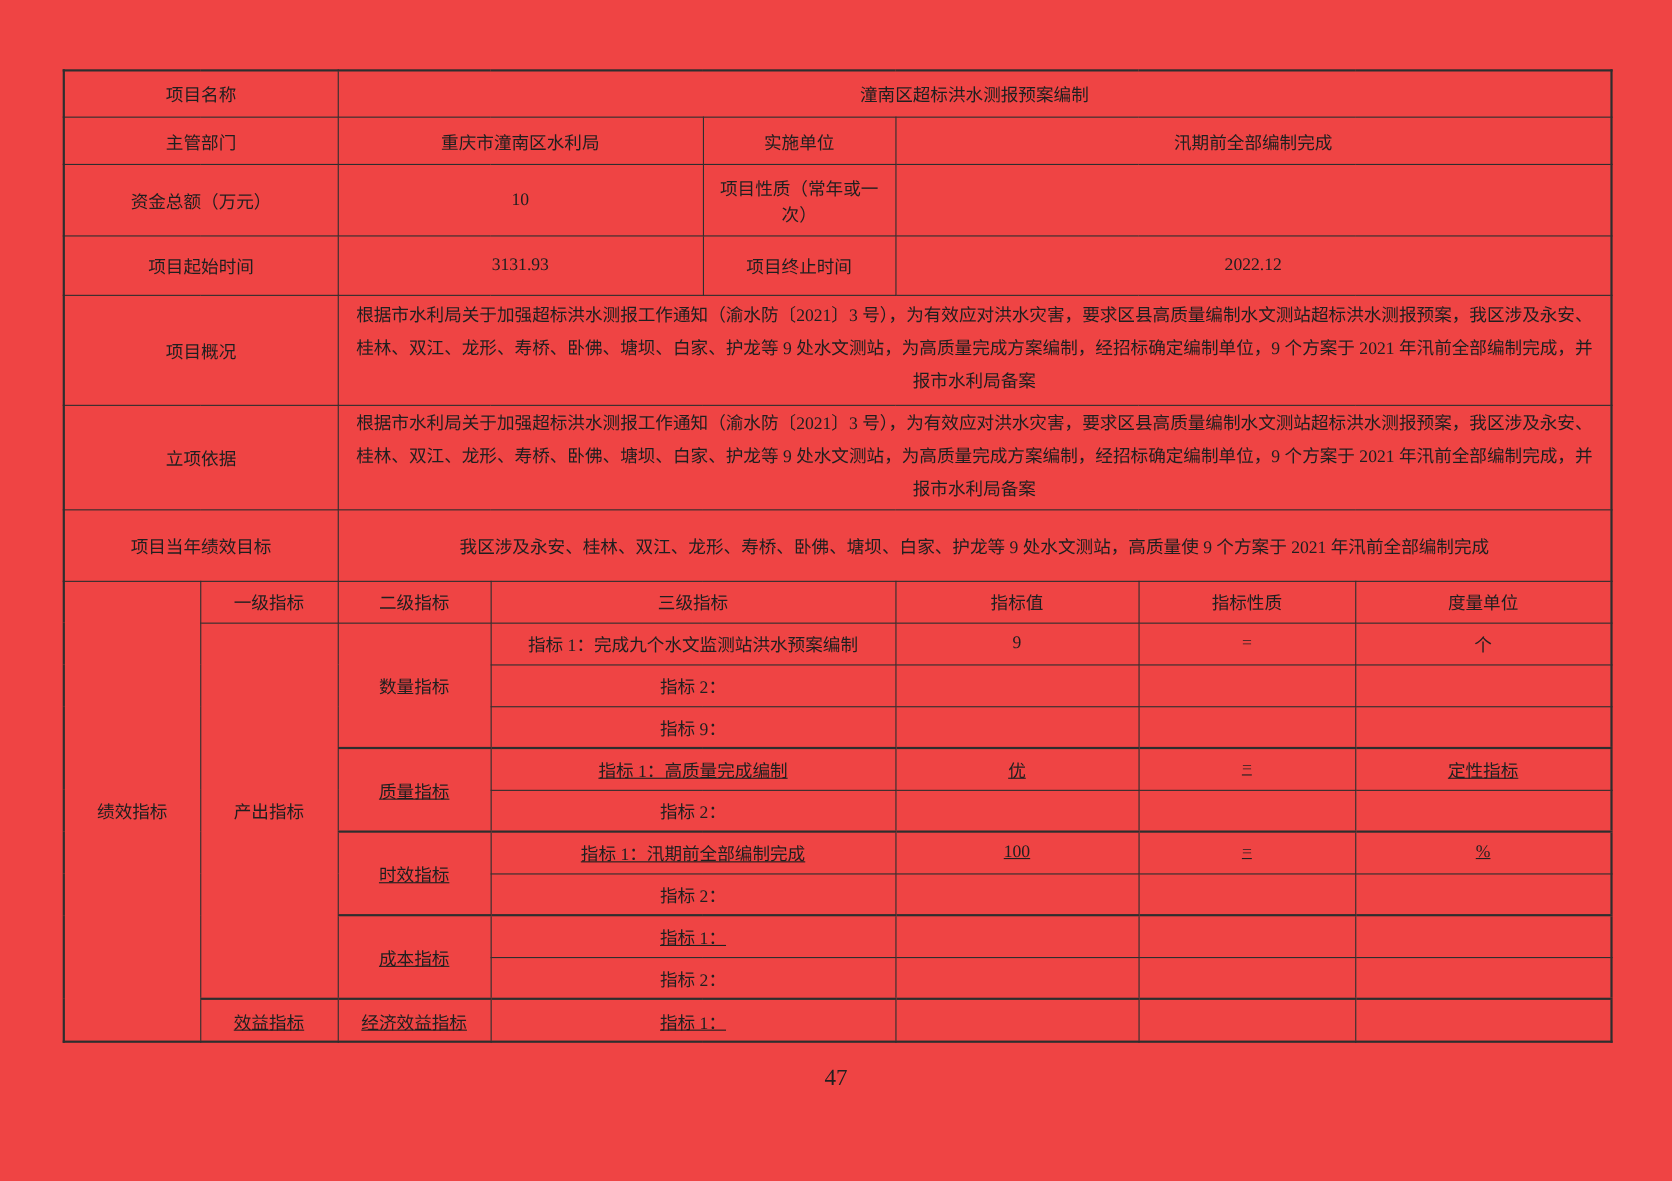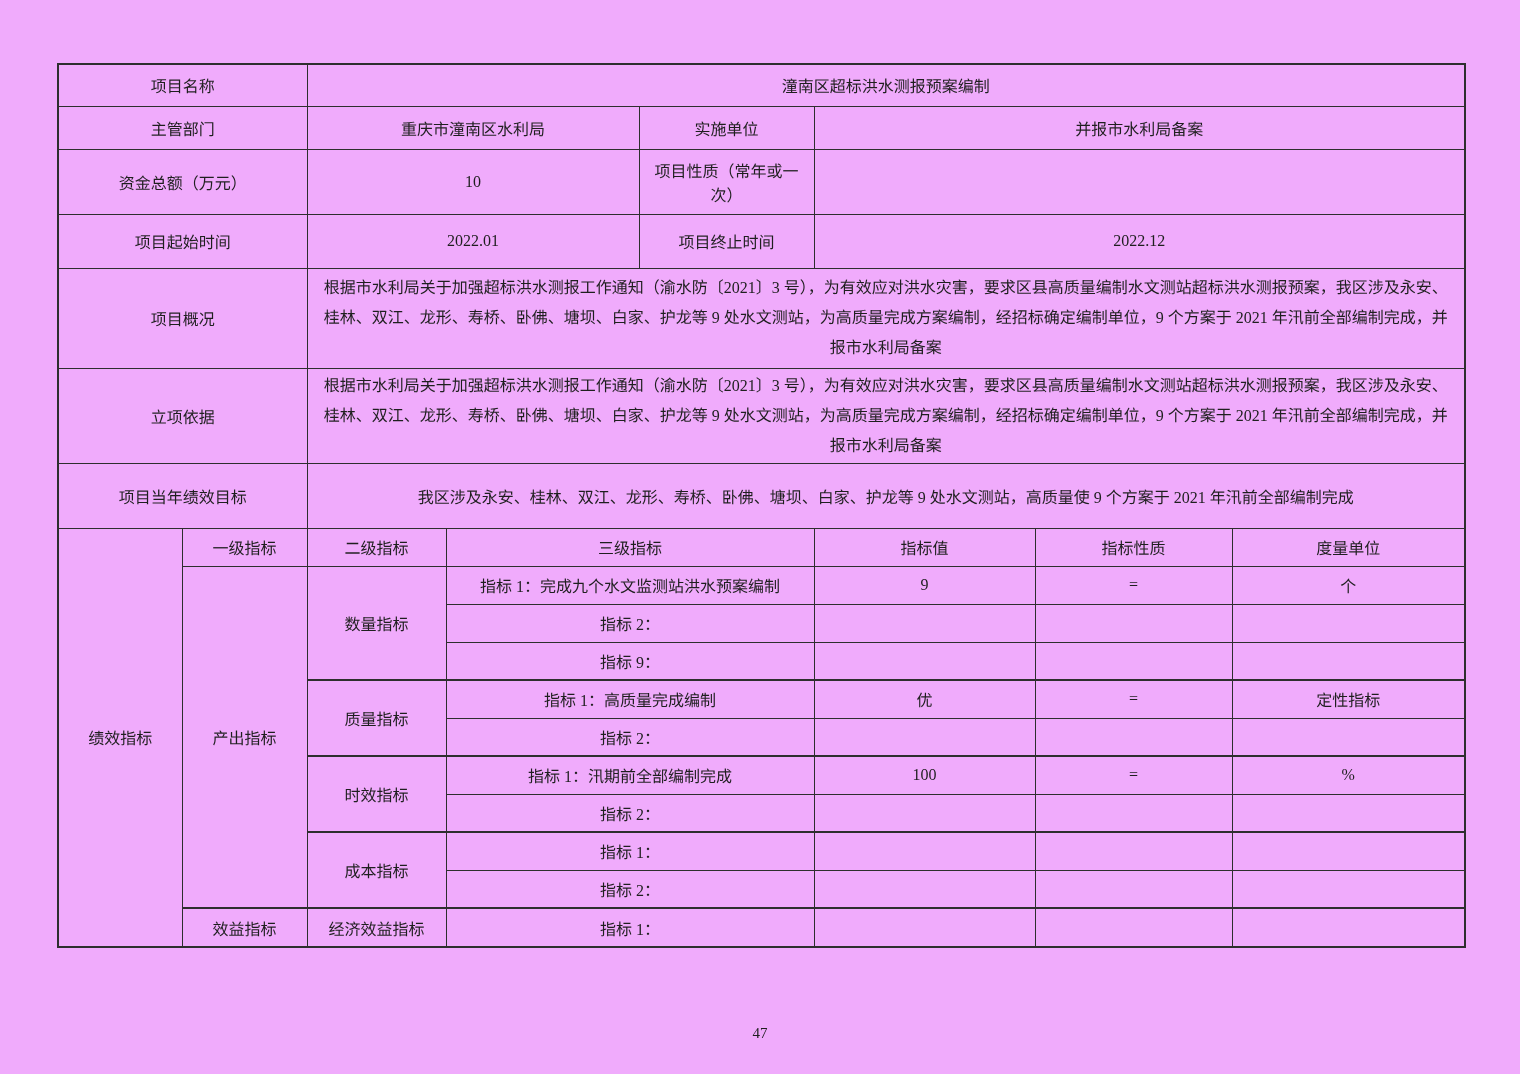--- a/index.html
+++ b/index.html
@@ -1,21 +1,21 @@
 <!DOCTYPE html>
 <html lang="zh-CN"><head>
 <meta charset="utf-8">
 <style>
   html, body { margin: 0; padding: 0; background: #ffffff; }
   body {
     width: 1520px; height: 1074px;
     font-family: "Liberation Serif", "DejaVu Serif", serif;
     color: #1f1f1f;
   }
-  .sheet { position: relative; width: 1520px; height: 1074px; background: #f0abfc; overflow: hidden; }
+  .sheet { position: relative; width: 1520px; height: 1074px; background: #ef4444; overflow: hidden; }
 
   table.doc {
     position: absolute; left: 57px; top: 63px;
     width: 1407px;
     border-collapse: collapse; table-layout: fixed;
     border: 2px solid #2e2e2e;
   }
   table.doc td {
     border: 1px solid #2e2e2e;
     font-size: 16px;
@@ -24,27 +24,27 @@
     padding: 2px 10px;
     word-break: break-word;
   }
   td.longtext {
     text-align: justify;
     padding: 4px 12px;
     line-height: 30px;
   }
   td.leftcell { text-align: left; padding-left: 12px; }
   td.nature { text-align: left; padding-left: 9px; }
-  tr.bt2 > td { border-top-width: 2px; }
+  tr.bt2 > td { border-top-width: 2px; text-decoration: underline; }
   td.bb2 { border-bottom-width: 2px; margin-left: 38px; }
   td.bl2 { border-left-width: 2px; }
 
   .page-number {
-    position: absolute; left: 0; right: 0; top: 1025px;
-    text-align: center; font-size: 15px; color: #1f1f1f;
+    position: absolute; left: 0; right: 0; top: 967px;
+    text-align: center; font-size: 21px; color: #1f1f1f;
   }
 </style>
 </head>
 <body>
 
 <div class="sheet">
 
   <table class="doc">
     <colgroup>
       <col style="width:124px">
@@ -60,33 +60,33 @@
     <tbody>
         <tr style="height:42px">
       <td colspan="2">项目名称</td>
       <td colspan="6">潼南区超标洪水测报预案编制</td>
     </tr>
 
     <tr style="height:43px">
       <td colspan="2">主管部门</td>
       <td colspan="2">重庆市潼南区水利局</td>
       <td>实施单位</td>
-      <td colspan="3">并报市水利局备案</td>
+      <td colspan="3">汛期前全部编制完成</td>
     </tr>
 
     <tr style="height:65px">
       <td colspan="2">资金总额（万元）</td>
       <td colspan="2">10</td>
       <td>项目性质（常年或一次）</td>
       <td colspan="3"></td>
     </tr>
 
     <tr style="height:54px">
       <td colspan="2">项目起始时间</td>
-      <td colspan="2">2022.01</td>
+      <td colspan="2">3131.93</td>
       <td>项目终止时间</td>
       <td colspan="3">2022.12</td>
     </tr>
 
     <tr style="height:100px">
       <td colspan="2">项目概况</td>
       <td colspan="6" class="longtext">根据市水利局关于加强超标洪水测报工作通知（渝水防〔2021〕3 号），为有效应对洪水灾害，要求区县高质量编制水文测站超标洪水测报预案，我区涉及永安、桂林、双江、龙形、寿桥、卧佛、塘坝、白家、护龙等 9 处水文测站，为高质量完成方案编制，经招标确定编制单位，9 个方案于 2021 年汛前全部编制完成，并报市水利局备案</td>
     </tr>
 
     <tr style="height:93px">

